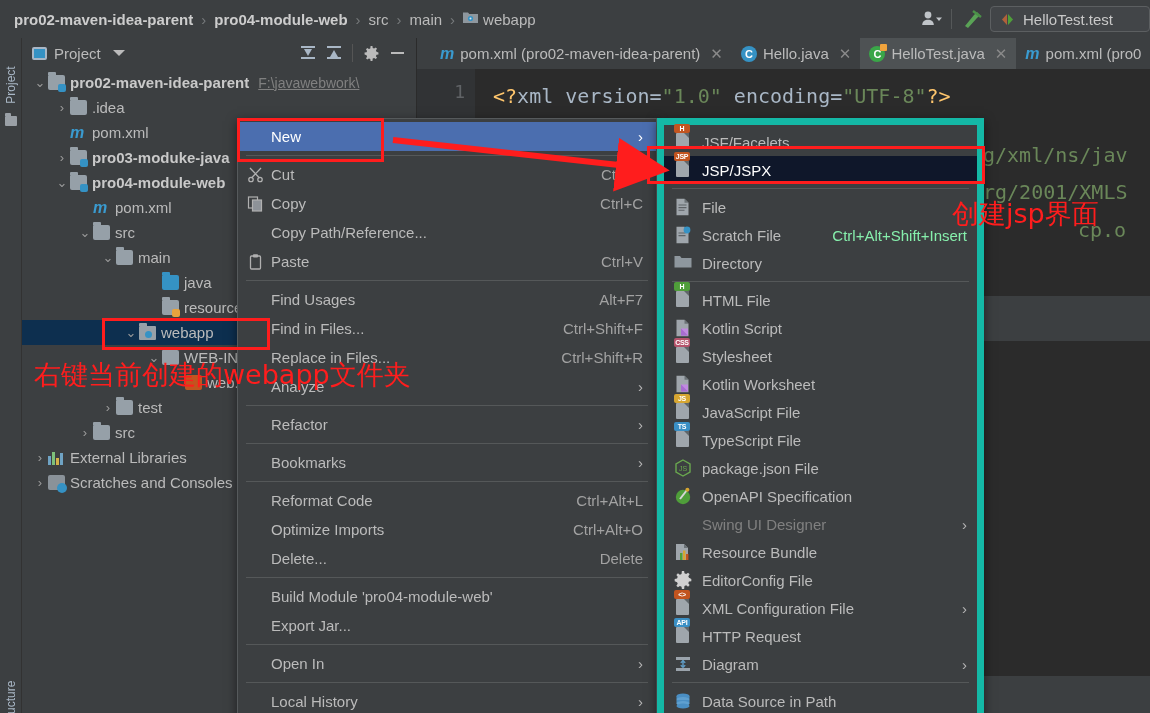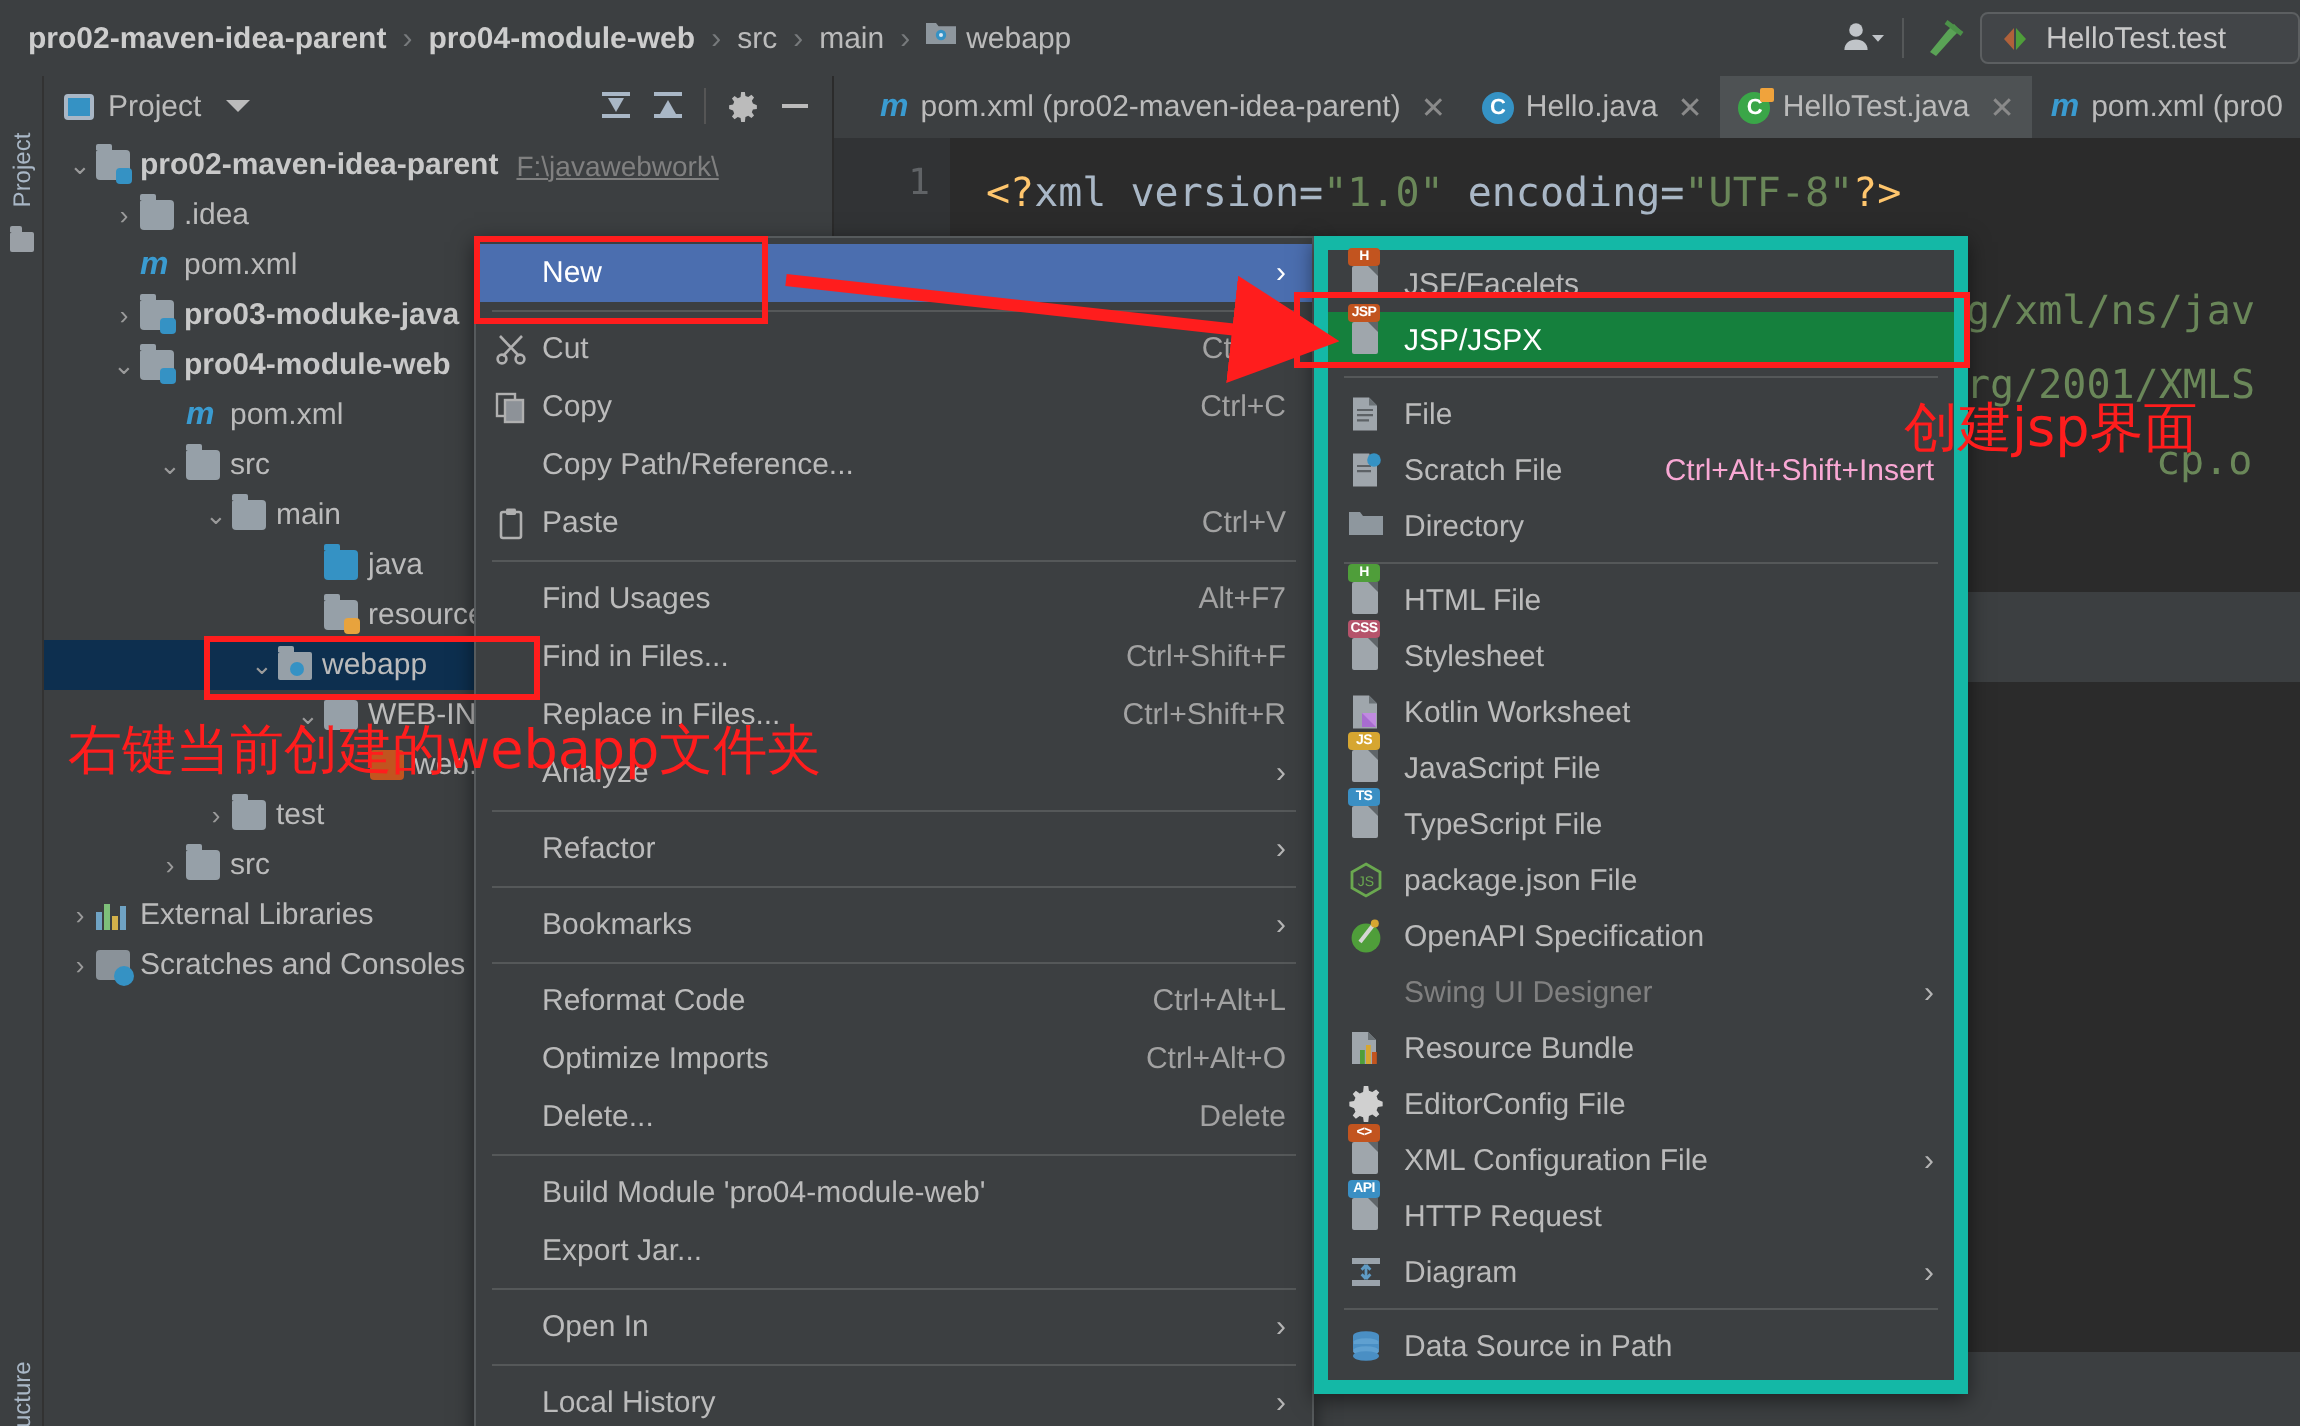--- a/index.html
+++ b/index.html
@@ -198,23 +198,23 @@
   
   .sub {
     position: absolute; left: 657px; top: 118px; width: 327px;
     background: #3c3f41; border: 7px solid #14b8a6; box-shadow: 0 3px 10px rgba(0,0,0,.5);
     z-index: 45; padding: 3px 0;
   }
   .si {
     position: relative; height: 28px; display: flex; align-items: center;
     color: #bbbbbb; font-size: 15px; padding-left: 38px; white-space: nowrap;
   }
-  .si.hl { background: #15803d; color: #fff; }
+  .si.hl { background: #0f172a; color: #fff; }
   .si.dim { color: #808080; }
-  .si .sc { margin-left: auto; padding-right: 10px; color:#f9a8d4; font-size:15px; }
+  .si .sc { margin-left: auto; padding-right: 10px; color:#86efac; font-size:15px; }
   .si .chev { margin-left: auto; padding-right: 10px; color:#b4b4b4; font-size:15px; }
   .si .sico { position:absolute; left:10px; top:50%; transform:translateY(-50%); width:20px; height:18px; }
 
   
   .fico { position:relative; width:18px; height:18px; }
   .fico .pg {
     position:absolute; left:2px; top:0; width:13px; height:16px; background:#9fa6ac;
     border-radius:1px;
   }
   .fico .pg:after{
@@ -632,20 +632,31 @@
     <div class="msep"></div>
 
     <div class="si">
       <span class="sico">
         <span class="fico"><span class="pg"></span><span class="tag" style="background:#4f9e3a">H</span></span>
       </span>
       <span>HTML File</span>
     </div>
     <div class="si">
       <span class="sico">
+        <svg width="17" height="18" viewBox="0 0 17 18">
+            <path d="M2.5 0.8h8l4 4v12.4h-12z" fill="#9fa6ac"></path>
+            <path d="M10.5 0.8v4h4z" fill="#6b7276"></path>
+            <path d="M7 9.5l7 0 0 7-7 0z" fill="#c08ae0"></path>
+            <path d="M7 9.5l7 7-7 0z" fill="#a86cd0"></path>
+          </svg>
+      </span>
+      <span>Kotlin Script</span>
+    </div>
+    <div class="si">
+      <span class="sico">
         <span class="fico"><span class="pg"></span><span class="tag" style="background:#b5536b">CSS</span></span>
       </span>
       <span>Stylesheet</span>
     </div>
     <div class="si">
       <span class="sico">
         <svg width="17" height="18" viewBox="0 0 17 18">
             <path d="M2.5 0.8h8l4 4v12.4h-12z" fill="#9fa6ac"></path>
             <path d="M10.5 0.8v4h4z" fill="#6b7276"></path>
             <path d="M7 9.5l7 0 0 7-7 0z" fill="#c08ae0"></path>

